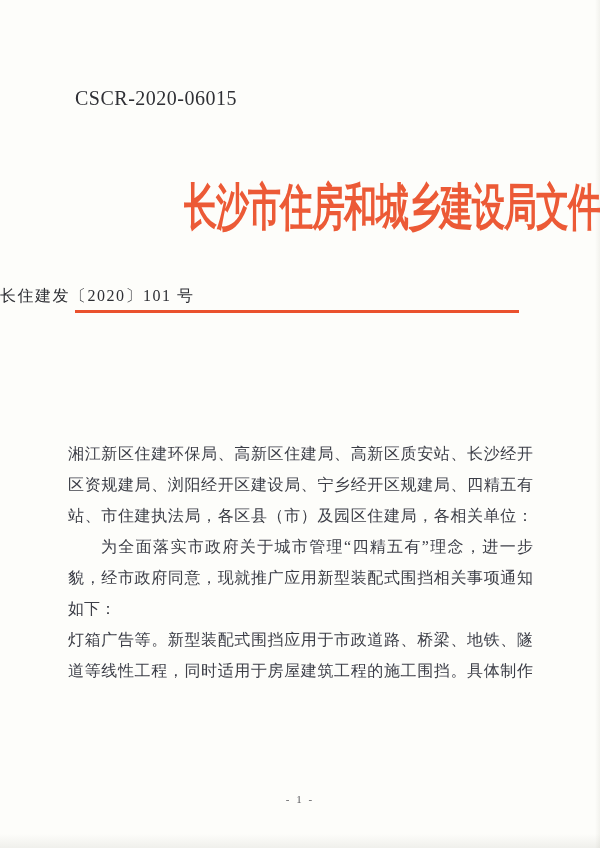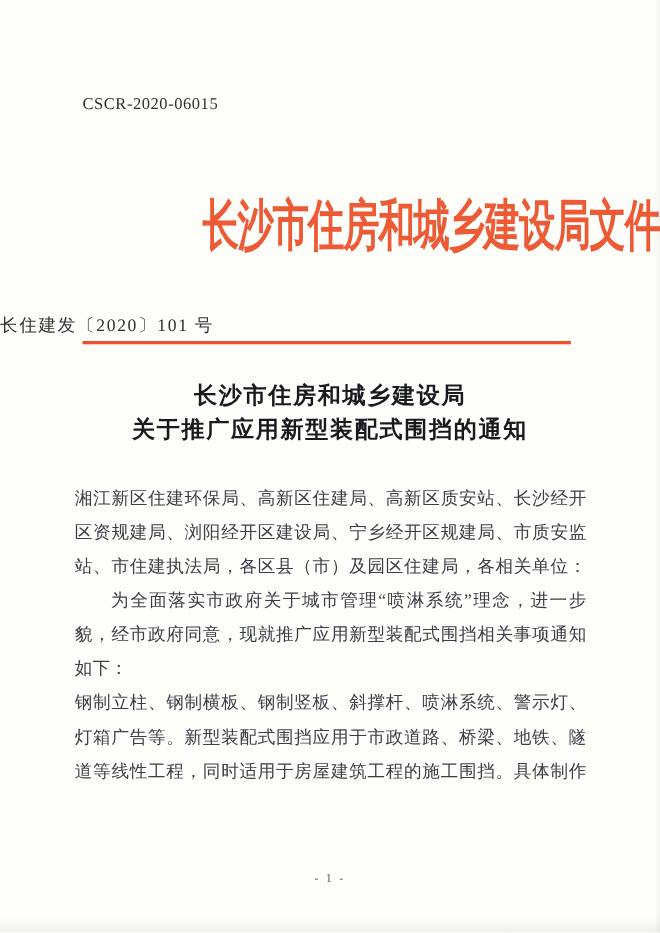--- a/index.html
+++ b/index.html
@@ -32,21 +32,21 @@
     top: 0; bottom: 0; right: 0;
     width: 5px;
     background: linear-gradient(to left, rgba(150,148,130,0.10), rgba(0,0,0,0));
     pointer-events: none;
   }
 
   .doc-code {
     position: absolute;
     left: 75px;
     top: 87px;
-    font-size: 15px;
+    font-size: 20px;
     letter-spacing: 0.5px;
     color: #2e2f34;
   }
 
   .letterhead {
     position: absolute;
     left: 0;
     right: 0;
     top: 181px;
     height: 52px;
@@ -141,32 +141,27 @@
   <div class="doc-code">CSCR-2020-06015</div>
 
   <div class="letterhead">
     <span class="stretch">长沙市住房和城乡建设局文件</span>
   </div>
 
   <div class="doc-number">长住建发〔2020〕101 号</div>
 
   <div class="red-rule"></div>
 
-  <div class="subject">
-    <div>长沙市住房和城乡建设局</div>
-    <div>关于推广应用新型装配式围挡的通知</div>
-  </div>
 
   <div class="body-text">
     <div class="line">湘江新区住建环保局、高新区住建局、高新区质安站、长沙经开</div>
-    <div class="line">区资规建局、浏阳经开区建设局、宁乡经开区规建局、市质安监</div>
+    <div class="line">区资规建局、浏阳经开区建设局、宁乡经开区规建局、四精五有</div>
     <div class="line">站、市住建执法局，各区县（市）及园区住建局，各相关单位：</div>
-    <div class="line indent">为全面落实市政府关于城市管理“喷淋系统”理念，进一步</div>
+    <div class="line indent">为全面落实市政府关于城市管理“四精五有”理念，进一步</div>
     <div class="line">貌，经市政府同意，现就推广应用新型装配式围挡相关事项通知</div>
     <div class="line no-just">如下：</div>
-    <div class="line">钢制立柱、钢制横板、钢制竖板、斜撑杆、喷淋系统、警示灯、</div>
     <div class="line">灯箱广告等。新型装配式围挡应用于市政道路、桥梁、地铁、隧</div>
     <div class="line">道等线性工程，同时适用于房屋建筑工程的施工围挡。具体制作</div>
   </div>
 
   <div class="page-num">- 1 -</div>
 
 </div>
 
 </body></html>

